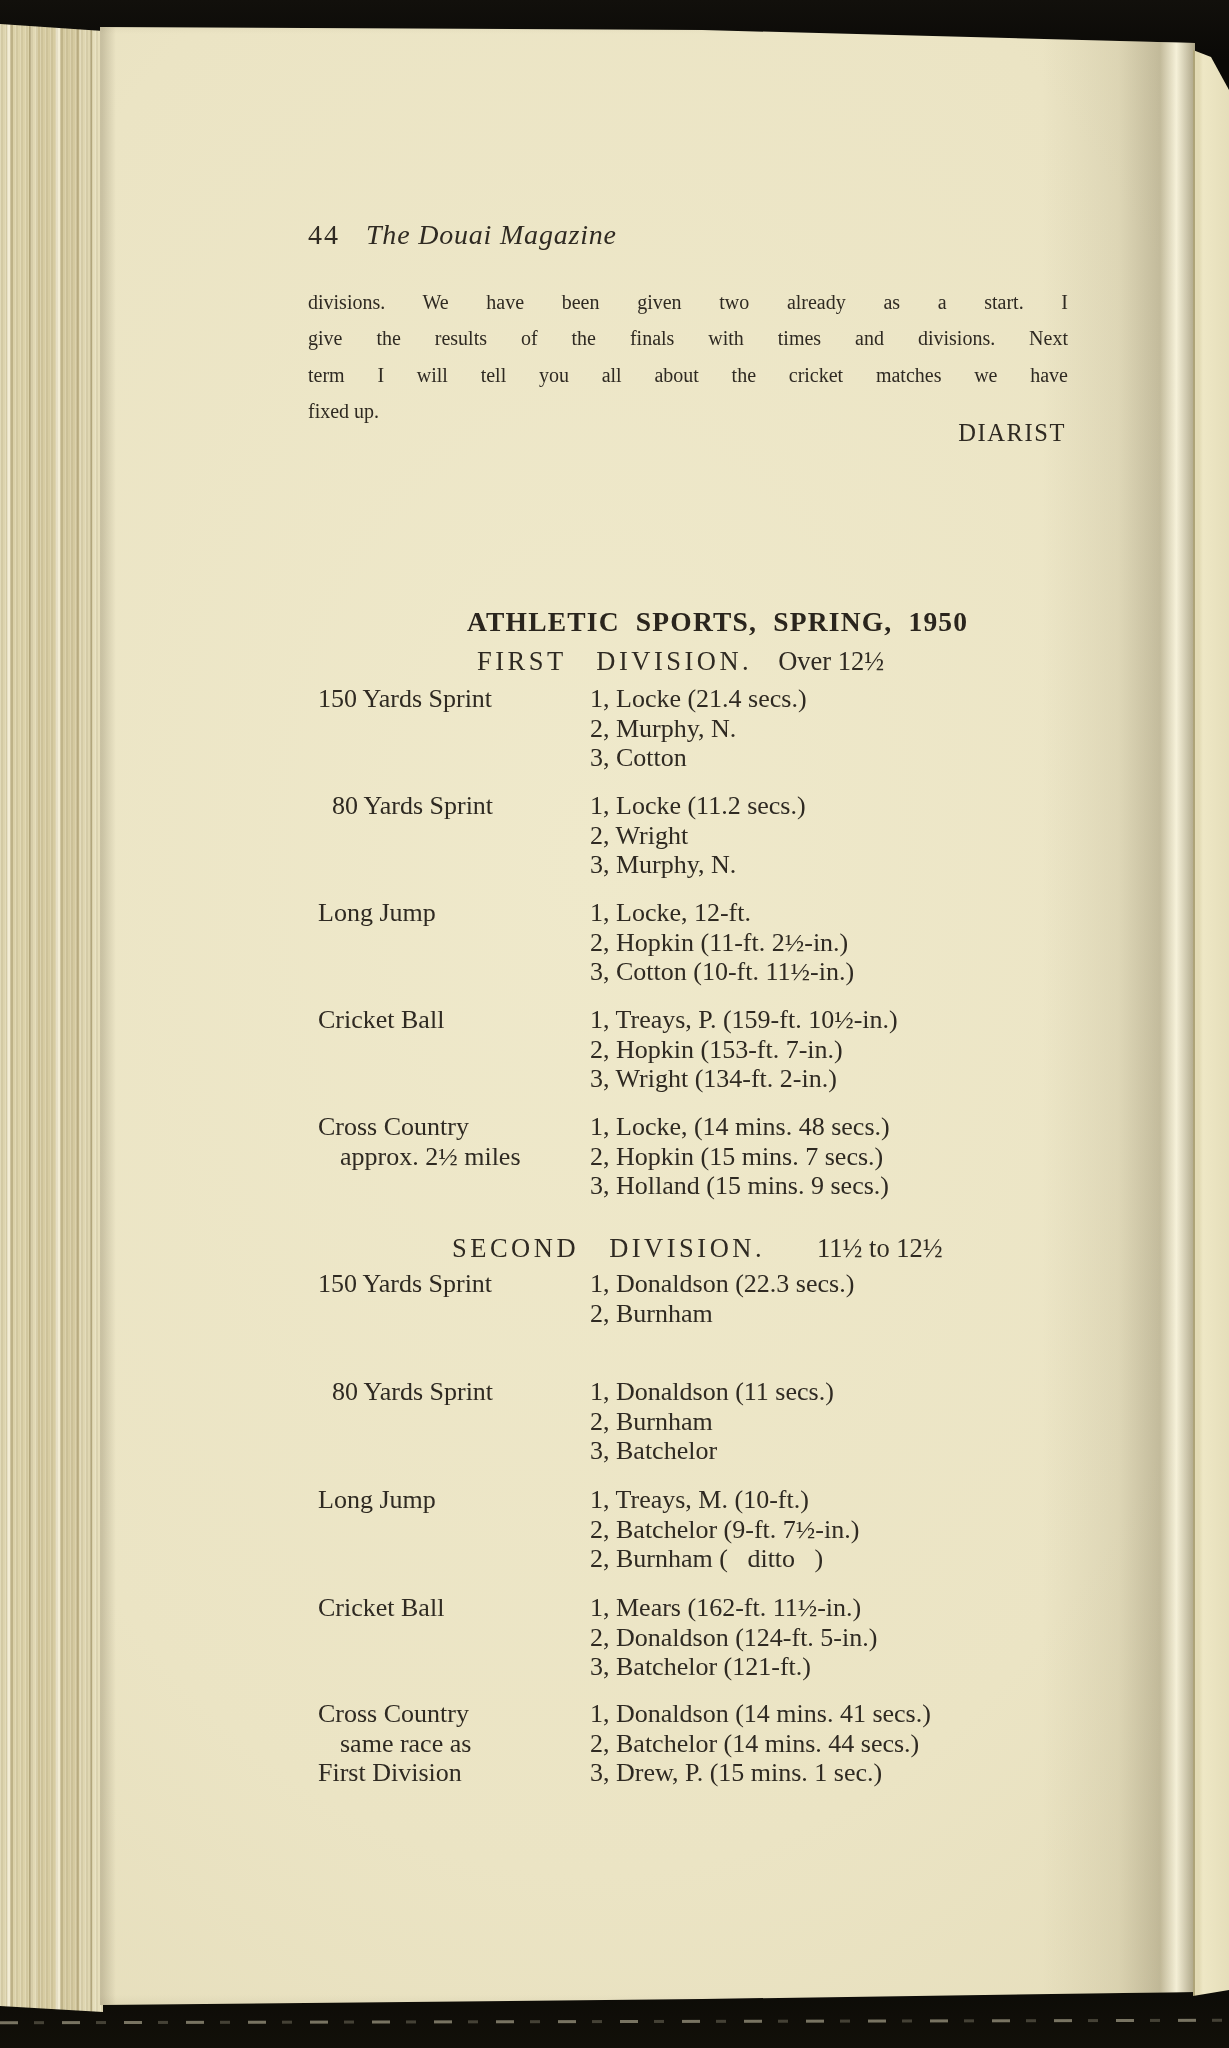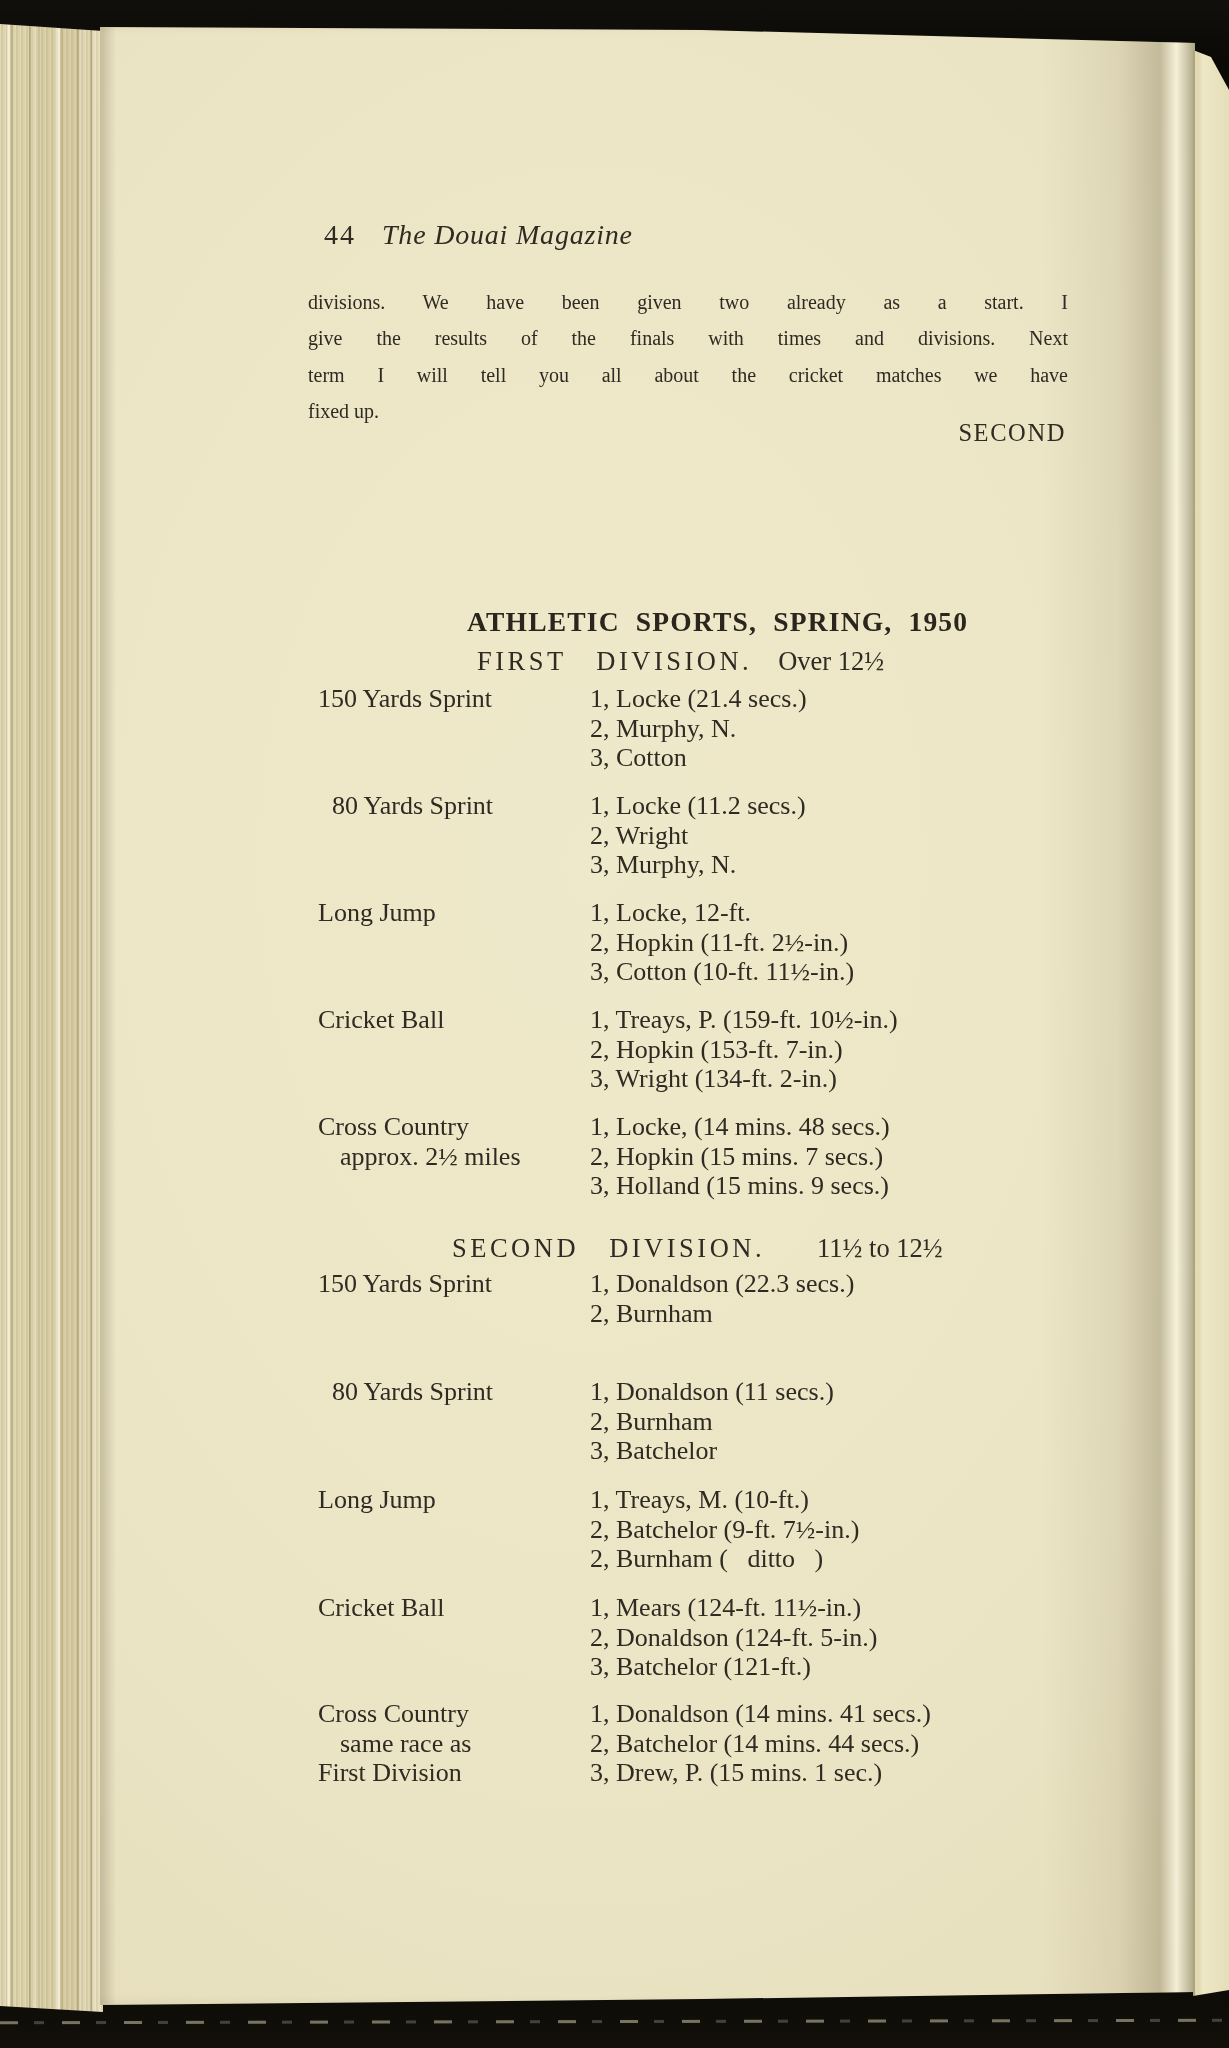--- a/index.html
+++ b/index.html
@@ -44,21 +44,21 @@
   }
 
   
   .stitch {
     position:absolute; left:0; top:2020px; width:1229px; height:3px;
     transform:rotate(-0.12deg);
     background:repeating-linear-gradient(90deg, rgba(206,199,171,.55) 0 18px, rgba(0,0,0,0) 18px 34px, rgba(206,199,171,.28) 34px 44px, rgba(0,0,0,0) 44px 62px);
   }
 
   
-  .running-head { position:absolute; left:208px; top:219px; font-size:28px; white-space:nowrap;margin-left:16px; }
+  .running-head { position:absolute; left:208px; top:219px; font-size:28px; white-space:nowrap; }
   .running-head .num { letter-spacing:2px; }
   .running-head .ttl { font-style:italic; margin-left:26px; letter-spacing:.8px; }
 
   .para { position:absolute; left:208px; top:284px; width:760px; font-size:20px; line-height:36.4px; }
   .pline { white-space:normal; }
   .jl { text-align:justify; text-align-last:justify; }
 
   .byline { position:absolute; left:208px; top:419px; width:758px; text-align:right;
             font-size:24.5px; letter-spacing:1.6px; }
 
@@ -90,21 +90,21 @@
       <span class="num">44</span><span class="ttl">The Douai Magazine</span>
     </div>
 
     <div class="para">
       <div class="pline jl">divisions.  We have been given two already as a start.  I</div>
       <div class="pline jl">give the results of the finals with times and divisions.  Next</div>
       <div class="pline jl">term I will tell you all about the cricket matches we have</div>
       <div class="pline">fixed up.</div>
     </div>
 
-    <div class="byline">SECOND</div>
+    <div class="byline">DIARIST</div>
 
     <h1 class="heading">ATHLETIC SPORTS, SPRING, 1950</h1>
 
     <div class="divhead dh1">
       <span class="divname">FIRST DIVISION.</span>
       <span class="divrange">Over 12½</span>
     </div>
 
     <div class="event e0">
       <div class="elabel">
@@ -197,21 +197,21 @@
         <div>2, Batchelor (9-ft. 7½-in.)</div>
         <div>2, Burnham (&nbsp;&nbsp;&nbsp;ditto&nbsp;&nbsp;&nbsp;)</div>
       </div>
     </div>
 
     <div class="event e8">
       <div class="elabel">
         <div>Cricket Ball</div>
       </div>
       <div class="eres">
-        <div>1, Mears (124-ft. 11½-in.)</div>
+        <div>1, Mears (162-ft. 11½-in.)</div>
         <div>2, Donaldson (124-ft. 5-in.)</div>
         <div>3, Batchelor (121-ft.)</div>
       </div>
     </div>
 
     <div class="event e9">
       <div class="elabel">
         <div>Cross Country</div>
         <div class="ind22">same race as</div>
         <div>First Division</div>

